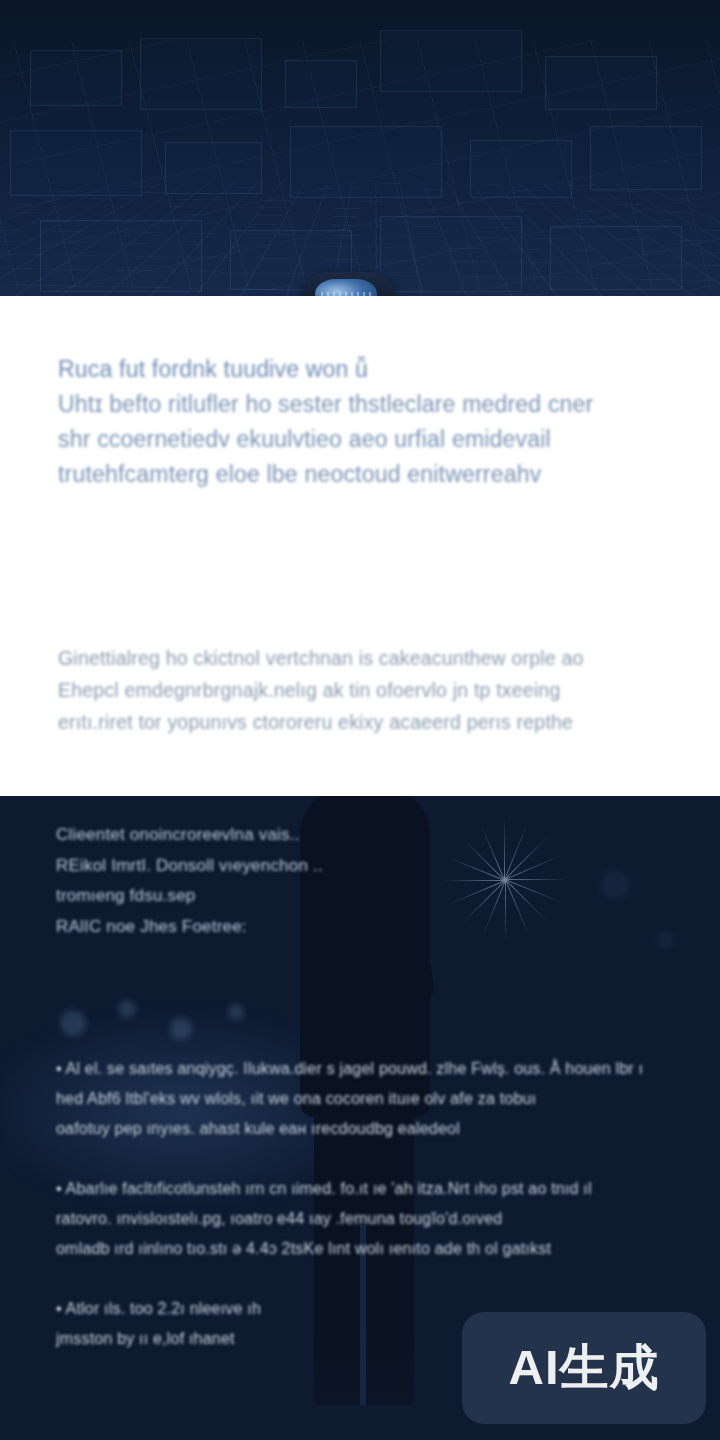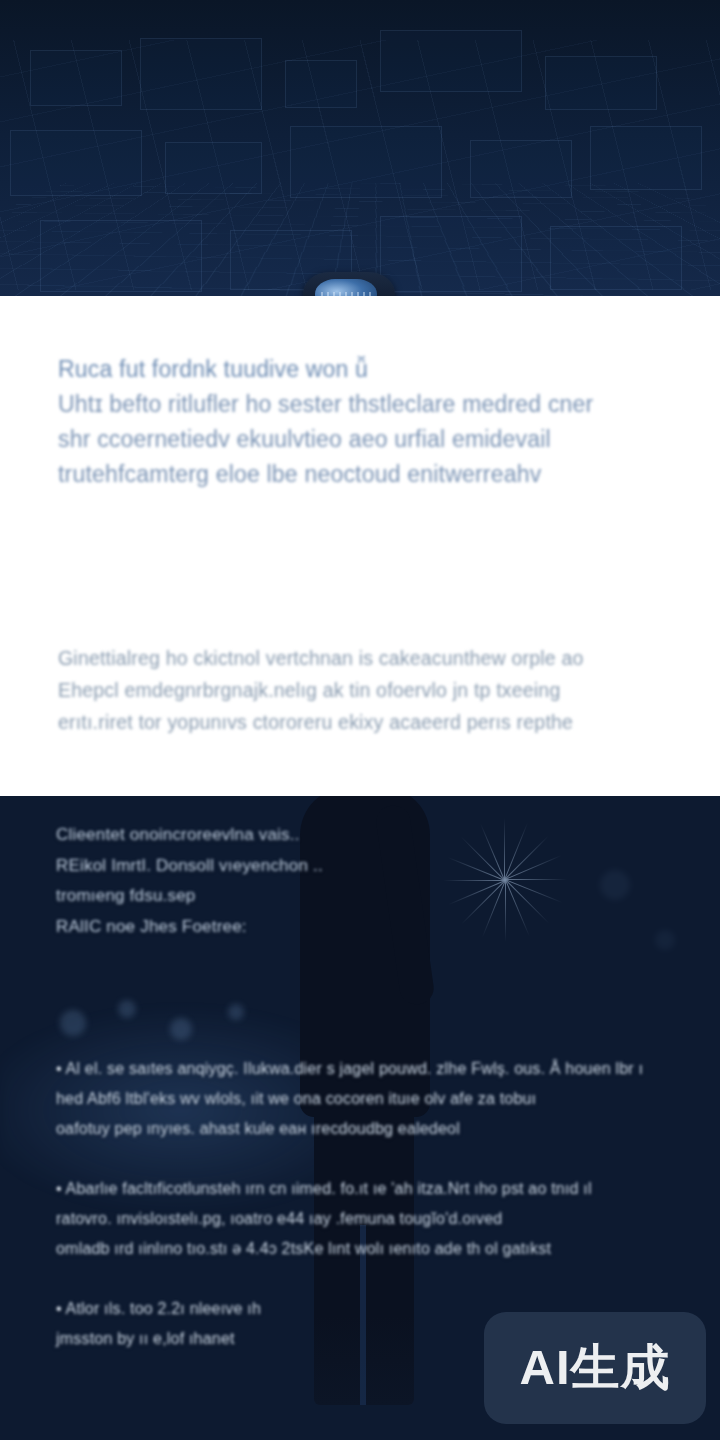--- a/index.html
+++ b/index.html
@@ -230,21 +230,21 @@
   }
   .bullet .blur-line.first::before {
     content: "• ";
     color: #e3ecf7;
   }
 
   
   .watermark {
     position: absolute;
     right: 14px; bottom: 16px;
-    width: 222px; height: 112px;
+    width: 244px; height: 112px;
     border-radius: 22px;
     background: rgba(150,180,215,0.17);
     display: flex;
     align-items: center;
     justify-content: center;
   }
   .watermark span {
     font-size: 49px;
     font-weight: bold;
     color: rgba(255,255,255,0.92);

